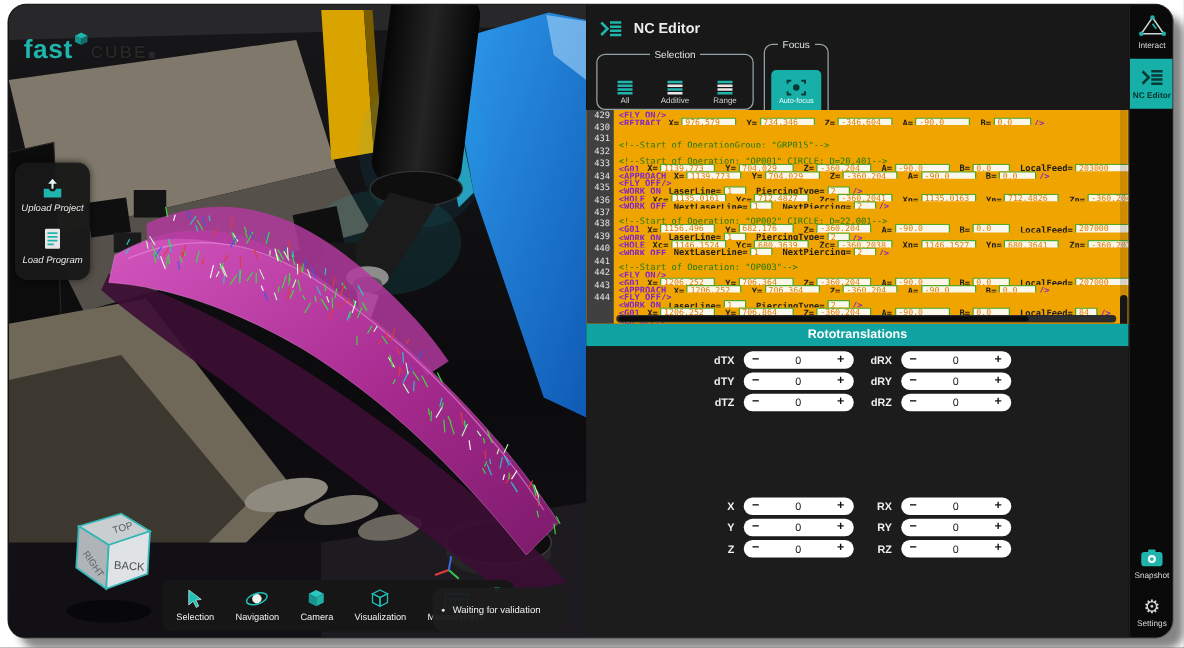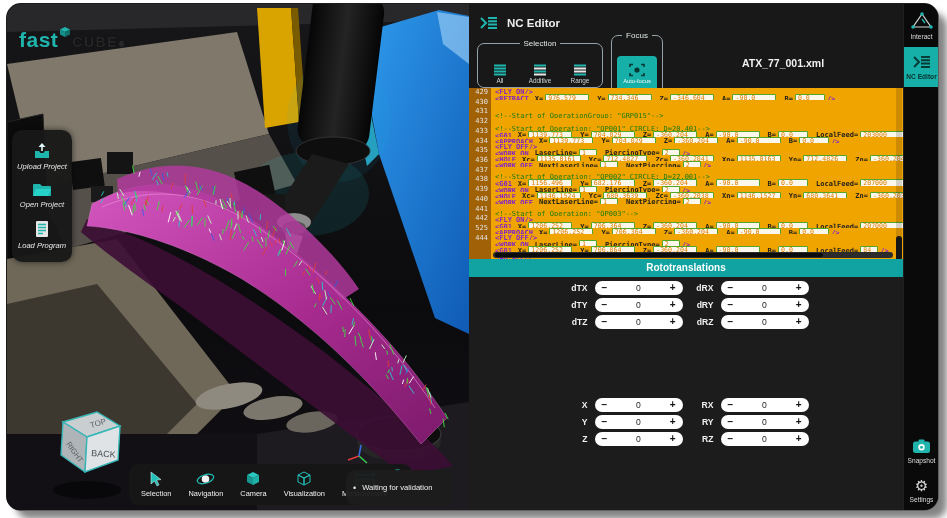--- a/index.html
+++ b/index.html
@@ -36,21 +36,21 @@
   fieldset.grp{border:1px solid #93a3a8;border-radius:7px;margin:0;padding:1px 5px 3px 5px;}
   fieldset.grp legend{color:#dfe5e5;font-size:8px;padding:0 4px;margin:15px auto;text-align:right;}
   .sel-btns{display:flex;gap:6px;}
   .sel-btn{width:34px;display:flex;flex-direction:column;align-items:center;cursor:pointer;}
   .sel-btn .lbl{color:#cfd4d4;font-size:6.4px;margin-top:1px;}
   .focus-btn{width:40px;height:36px;background:#16b0a8;border-radius:4px;display:flex;flex-direction:column;
     align-items:center;justify-content:center;cursor:pointer;}
   .focus-btn .lbl{color:#f0fbfa;font-size:5.8px;margin-top:1px;}
   .nc-filename{flex:1;text-align:center;color:#f2f2f2;font-size:10.5px;font-weight:bold;}
   .nc-code{flex:1;display:flex;position:relative;overflow:hidden;background:#f0a400;}
-  .nc-linenos{width:22px;background:#a16207;display:flex;flex-direction:column;}
+  .nc-linenos{width:22px;background:#404040;display:flex;flex-direction:column;}
   .nc-linenos .ln{height:9.72px;line-height:9.72px;color:#e3e3e3;font-size:7px;text-align:right;
     padding-right:3px;font-family:"DejaVu Sans Mono",monospace;}
   .nc-lines{flex:1;display:flex;flex-direction:column;overflow:hidden;}
   .code-row{height:9.72px;line-height:9.5px;white-space:nowrap;padding-left:4px;
     font-family:"DejaVu Sans Mono",monospace;font-size:7px;overflow:hidden;}
   .seg-tag{color:#8424c9;font-weight:bold;}
   .seg-attr{color:#1c1c1c;font-weight:bold;margin-left:6px;}
   .seg-comment{color:#1d7a10;}
   .seg-box{display:inline-block;background:#fbf7ea;border:1px solid #53a626;color:#e07d00;
     border-radius:1px;padding:0 2px;margin:0 2px;height:7.2px;line-height:7.2px;font-size:6.6px;
@@ -356,27 +356,20 @@
     <div class="left-toolbar">
       <div class="lt-item">
         <svg width="20" height="17" viewBox="0 0 20 17">
           <polygon points="6.5,5 10,1 13.5,5" fill="#dff6f4"></polygon>
             <line x1="10" y1="4" x2="10" y2="9" stroke="#dff6f4" stroke-width="1.6"></line>
           <path d="M3,9 h4 l1.5,2 h3 L13,9 h4 v7 H3 Z" fill="#1fb5ad"></path>
         </svg>
         <span class="lbl">Upload Project</span>
       </div>
       <div class="lt-item">
-        <svg width="20" height="15" viewBox="0 0 20 15">
-          <path d="M1,14 V3 Q1,2 2,2 H8 L10,4 H18 Q19,4 19,5 V14 Z" fill="#1fb5ad"></path>
-          <path d="M1,14 L4,7 H19 L16,14 Z" fill="#27d2c8"></path>
-        </svg>
-        <span class="lbl">Open Project</span>
-      </div>
-      <div class="lt-item">
         <svg width="16" height="18" viewBox="0 0 16 18">
           <rect x="2" y="1" width="12" height="16" rx="1" fill="#e6e6e6"></rect>
           <line x1="4" y1="4.5" x2="12" y2="4.5" stroke="#1fb5ad" stroke-width="1.3"></line>
           <line x1="4" y1="7.5" x2="12" y2="7.5" stroke="#1fb5ad" stroke-width="1.3"></line>
           <line x1="4" y1="10.5" x2="12" y2="10.5" stroke="#1fb5ad" stroke-width="1.3"></line>
           <line x1="4" y1="13.5" x2="9" y2="13.5" stroke="#1fb5ad" stroke-width="1.3"></line>
         </svg>
         <span class="lbl">Load Program</span>
       </div>
     </div>
@@ -494,39 +487,38 @@
           <svg width="16" height="14" viewBox="0 0 16 14">
             <path d="M1,4 V1.5 H4" fill="none" stroke="#073a36" stroke-width="1.6"></path>
             <path d="M12,1.5 H15 V4" fill="none" stroke="#073a36" stroke-width="1.6"></path>
             <path d="M15,10 V12.5 H12" fill="none" stroke="#073a36" stroke-width="1.6"></path>
             <path d="M4,12.5 H1 V10" fill="none" stroke="#073a36" stroke-width="1.6"></path>
             <circle cx="8" cy="7" r="2.6" fill="#073a36"></circle>
           </svg>
           <span class="lbl">Auto-focus</span>
         </div>
       </fieldset>
-      <div class="nc-filename">ATX_77_001.xml</div>
     </div>
     <div class="nc-code">
       <div class="nc-linenos">
           <div class="ln">429</div>
           <div class="ln">430</div>
           <div class="ln">431</div>
           <div class="ln">432</div>
           <div class="ln">433</div>
           <div class="ln">434</div>
           <div class="ln">435</div>
           <div class="ln">436</div>
           <div class="ln">437</div>
           <div class="ln">438</div>
           <div class="ln">439</div>
           <div class="ln">440</div>
           <div class="ln">441</div>
           <div class="ln">442</div>
-          <div class="ln">525</div>
+          <div class="ln">443</div>
           <div class="ln">444</div>
         </div>
       <div class="nc-lines">
           <div class="code-row"><span class="seg-tag">&lt;FLY_ON/&gt;</span></div>
           <div class="code-row"><span class="seg-tag">&lt;RETRACT</span><span class="seg-attr">X=</span><span class="seg-box" style="min-width: 38px;">976.579</span><span class="seg-attr">Y=</span><span class="seg-box" style="min-width: 38px;">734.346</span><span class="seg-attr">Z=</span><span class="seg-box" style="min-width: 38px;">-346.604</span><span class="seg-attr">A=</span><span class="seg-box" style="min-width: 38px;">-90.0</span><span class="seg-attr">B=</span><span class="seg-box" style="min-width: 24px;">0.0</span><span class="seg-tag">/&gt;</span></div>
           <div class="code-row"></div>
           <div class="code-row"></div>
           <div class="code-row"><span class="seg-comment">&lt;!--Start of OperationGroup: "GRP015"--&gt;</span></div>
           <div class="code-row"></div>
           <div class="code-row"><span class="seg-comment">&lt;!--Start of Operation: "OP001" CIRCLE: D=20.401--&gt;</span></div>

